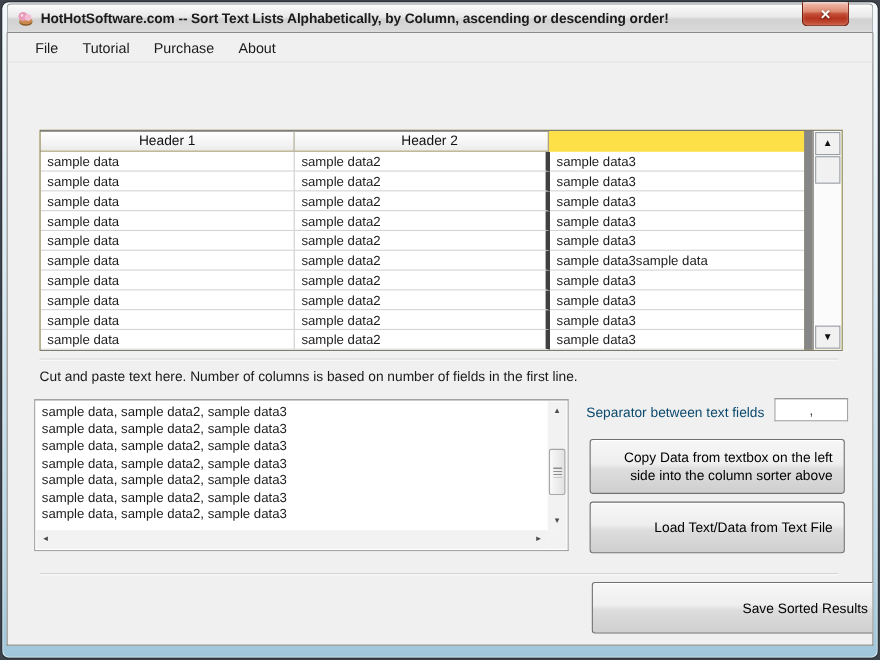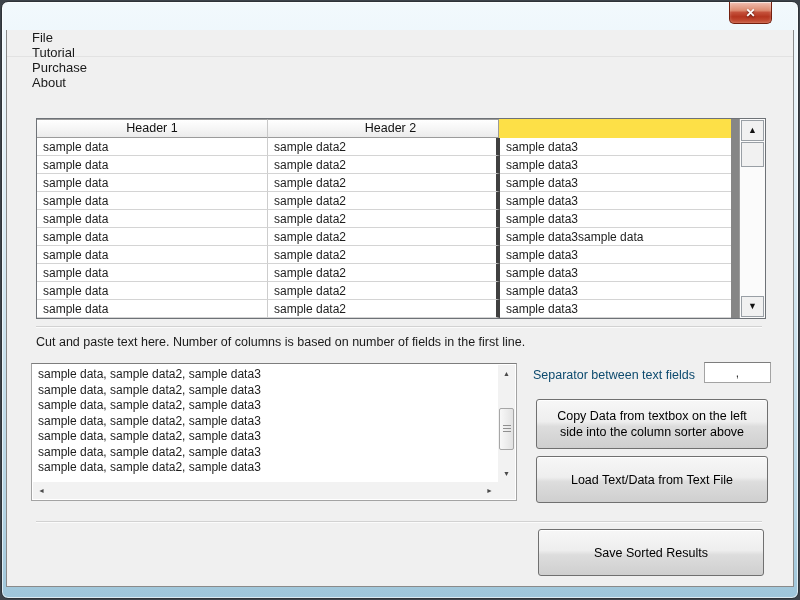--- a/index.html
+++ b/index.html
@@ -30,21 +30,21 @@
     display:flex; align-items:center; justify-content:center; cursor:default; }
   .close-btn span { color:#fff; font-size:12px; font-weight:bold; line-height:1;
     text-shadow:0 1px 2px rgba(60,10,5,.8); }
 
   
   .client { position:absolute; left:6px; right:6px; top:30px; bottom:13px;
     background:#f0f0f0; border:1px solid #8a8a8a; border-top:none; overflow:hidden; }
 
   
   .menubar { position:absolute; left:0; right:0; top:0; height:27px; background:#f0f0f0;
-    border-bottom:1px solid #e2e2e2; display:flex; align-items:stretch; padding-left:14px;flex-direction:column; }
+    border-bottom:1px solid #e2e2e2; display:flex; align-items:stretch; padding-left:14px; }
   .menu-item { font-size:13px; color:#1a1a1a; padding:0 11px; display:flex; align-items:center; }
   .menu-item.accel::first-letter { text-decoration:underline; }
 
   
   .instructions { position:absolute; left:24px; right:24px; top:46px; text-align:center;
     font-size:12.5px; line-height:16px; color:#1a1a1a; }
 
   
   .sorter { position:absolute; left:29px; top:88px; width:730px; height:201px;
     background:#fde047; border:1px solid #6e7277; }
@@ -103,31 +103,41 @@
   
   .sep-label { position:absolute; left:526px; top:338px; font-size:12.5px; color:#0c4a6e; }
   .sep-input { position:absolute; left:697px; top:332px; width:67px; height:21px;
     border:1px solid #a3a3a3; border-top-color:#7d7d7d; background:#fff; font-family:inherit;
     font-size:12px; color:#333; text-align:center; padding:0; }
 
   
   .btn { position:absolute; font-family:inherit; font-size:12.5px; color:#000; line-height:16px;
     border:1px solid #707070; border-radius:3px; cursor:default;
     background:linear-gradient(to bottom,#f7f7f7 0%,#eeeeee 45%,#dddddd 55%,#cfcfcf 100%);
-    box-shadow:inset 0 1px 0 rgba(255,255,255,.9); padding:2px 10px; }
+    box-shadow:inset 0 1px 0 rgba(255,255,255,.9); padding:2px 10px;text-align:right; }
   .btn.copy { left:529px; top:369px; width:232px; height:50px; }
   .btn.load { left:529px; top:426px; width:232px; height:47px; }
-  .btn.save { left:531px; top:499px; width:226px; height:47px; }
+  .btn.save { left:531px; top:499px; width:262px; height:47px; }
 </style>
 </head>
 <body>
 
 <div class="window">
   <div class="glass-frame"></div>
 
+  <div class="titlebar">
+    <svg class="app-icon" viewBox="0 0 16 16">
+      <ellipse cx="8.5" cy="11" rx="6" ry="3.5" fill="#8a5a2a"></ellipse>
+      <ellipse cx="8.5" cy="10" rx="6" ry="3" fill="#c98a4b"></ellipse>
+      <circle cx="6" cy="6" r="4.2" fill="#e89ab8"></circle>
+      <circle cx="10.5" cy="7" r="3" fill="#f3bcd2"></circle>
+      <circle cx="5" cy="5" r="1.2" fill="#fbdde9"></circle>
+    </svg>
+    <span class="title-text">HotHotSoftware.com -- Sort Text Lists Alphabetically, by Column, ascending or descending order!</span>
+  </div>
 
   <div class="close-btn">
     <span>✕</span>
   </div>
 
   <div class="client">
 
     <div class="menubar">
         <div class="menu-item accel">File</div>
         <div class="menu-item">Tutorial</div>

